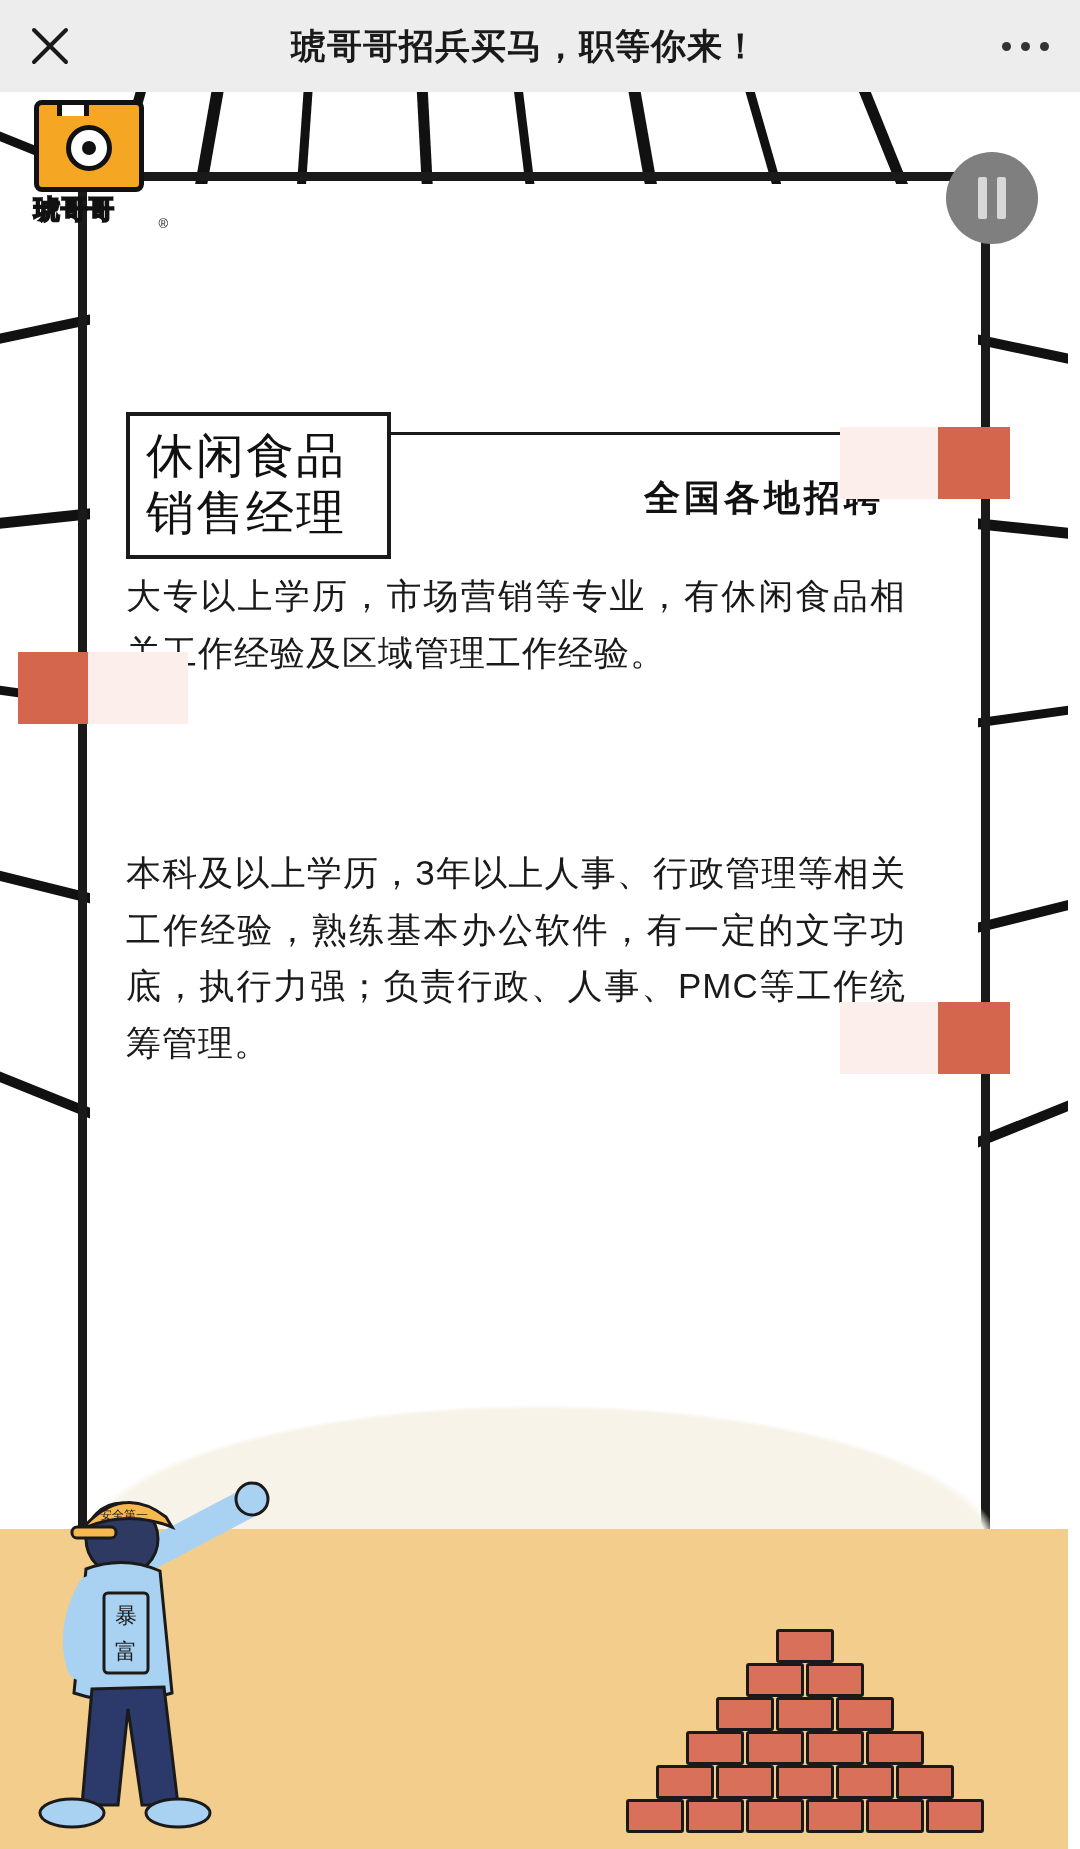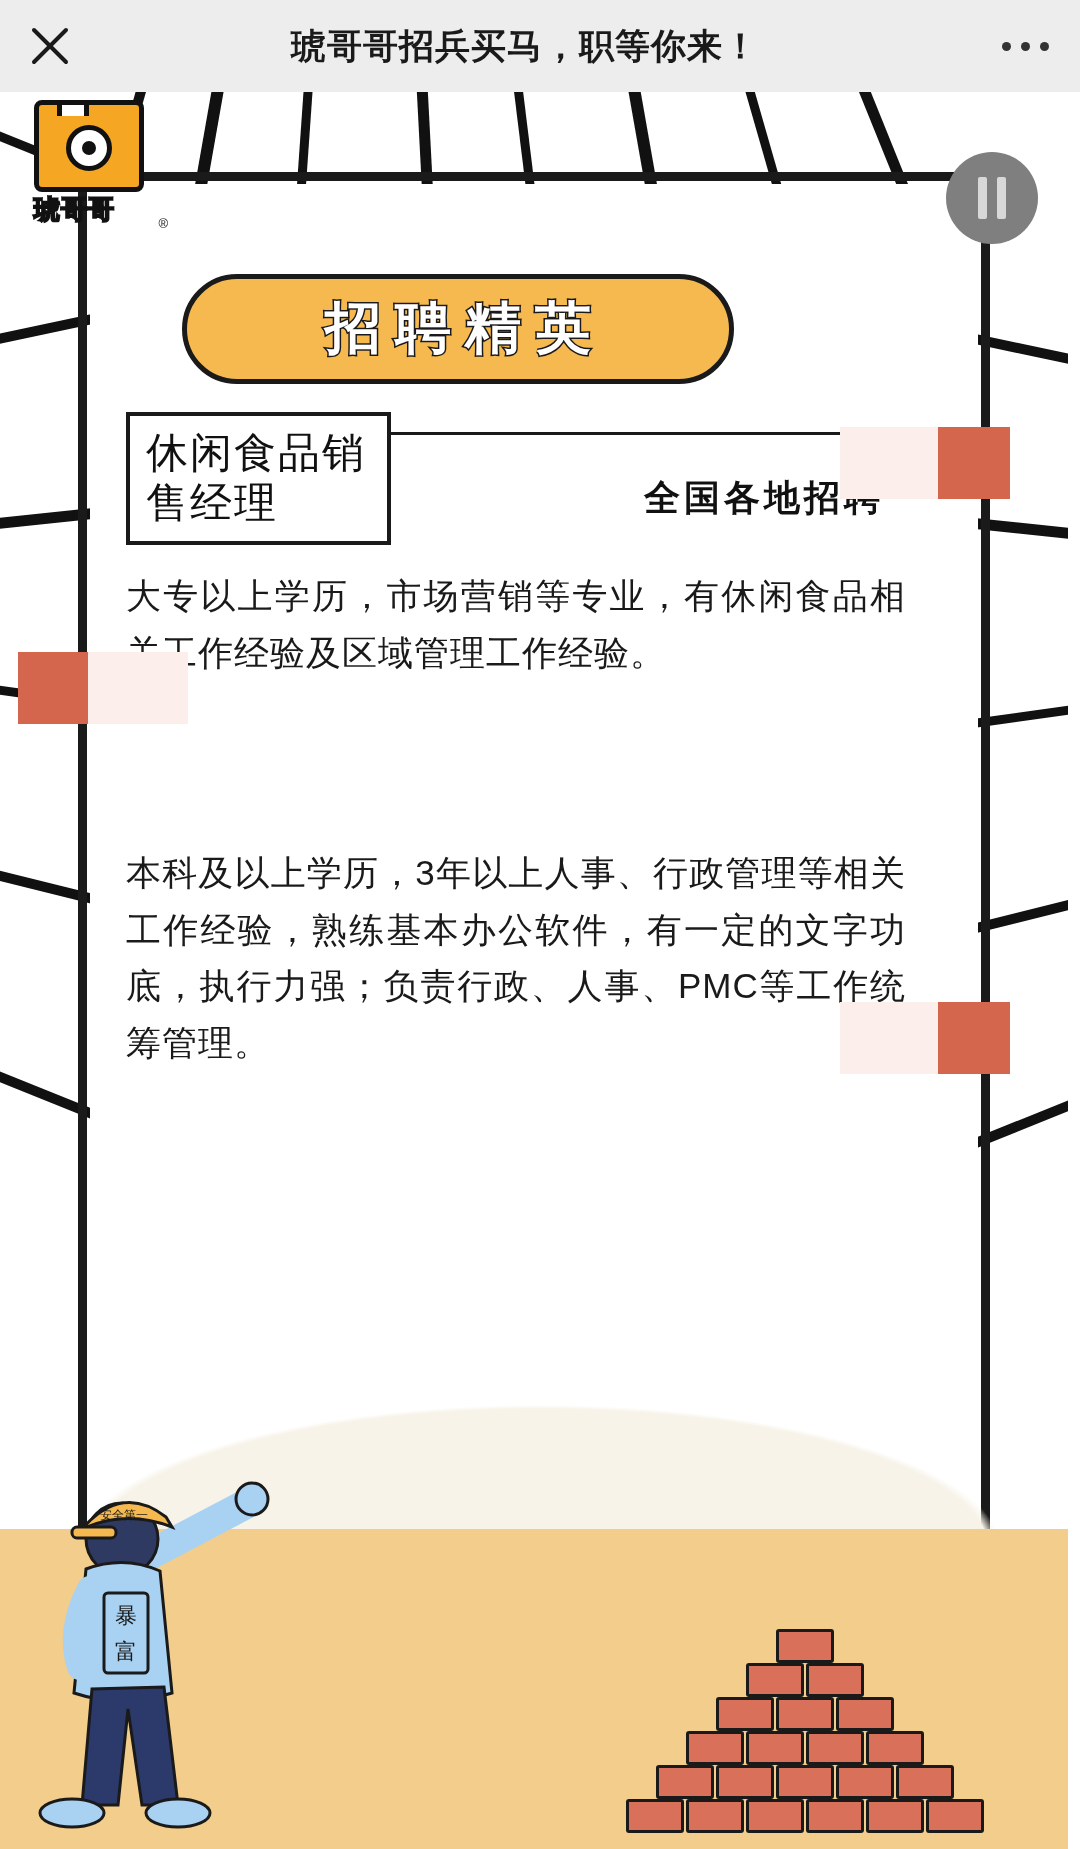--- a/index.html
+++ b/index.html
@@ -221,21 +221,21 @@
   }
   .job-title-box {
     position: absolute;
     left: 0; top: 0;
     border: 4px solid #1a1a1a;
     padding: 12px 16px 14px 16px;
     background: #ffffff;
     max-width: 265px;
   }
   .job-title-box span {
-    font-size: 42px;
+    font-size: 48px;
     line-height: 1.18;
     font-weight: 500;
     color: #111;
     letter-spacing: 2px;
     display: block;
   }
   .job-rule {
     position: absolute;
     left: 265px;
     top: 20px;
@@ -361,23 +361,20 @@
       </div>
       <div class="logo-text">琥哥哥</div>
       <div class="logo-reg">®</div>
     </div>
 
     <div class="pause-btn">
       <span class="bar"></span>
       <span class="bar"></span>
     </div>
 
-    <div class="headline">
-      <span>招聘精英</span>
-    </div>
 
     <div class="chip" style="right:58px;top:335px;width:170px;height:72px;">
       <span class="pale" style="left:0;top:0;"></span>
       <span class="solid" style="left:98px;top:0;"></span>
     </div>
     <div class="chip" style="left:18px;top:560px;width:170px;height:72px;">
       <span class="solid" style="left:0;top:0;"></span>
       <span class="pale" style="left:70px;top:0;"></span>
     </div>
     <div class="chip" style="right:58px;top:910px;width:170px;height:72px;">

